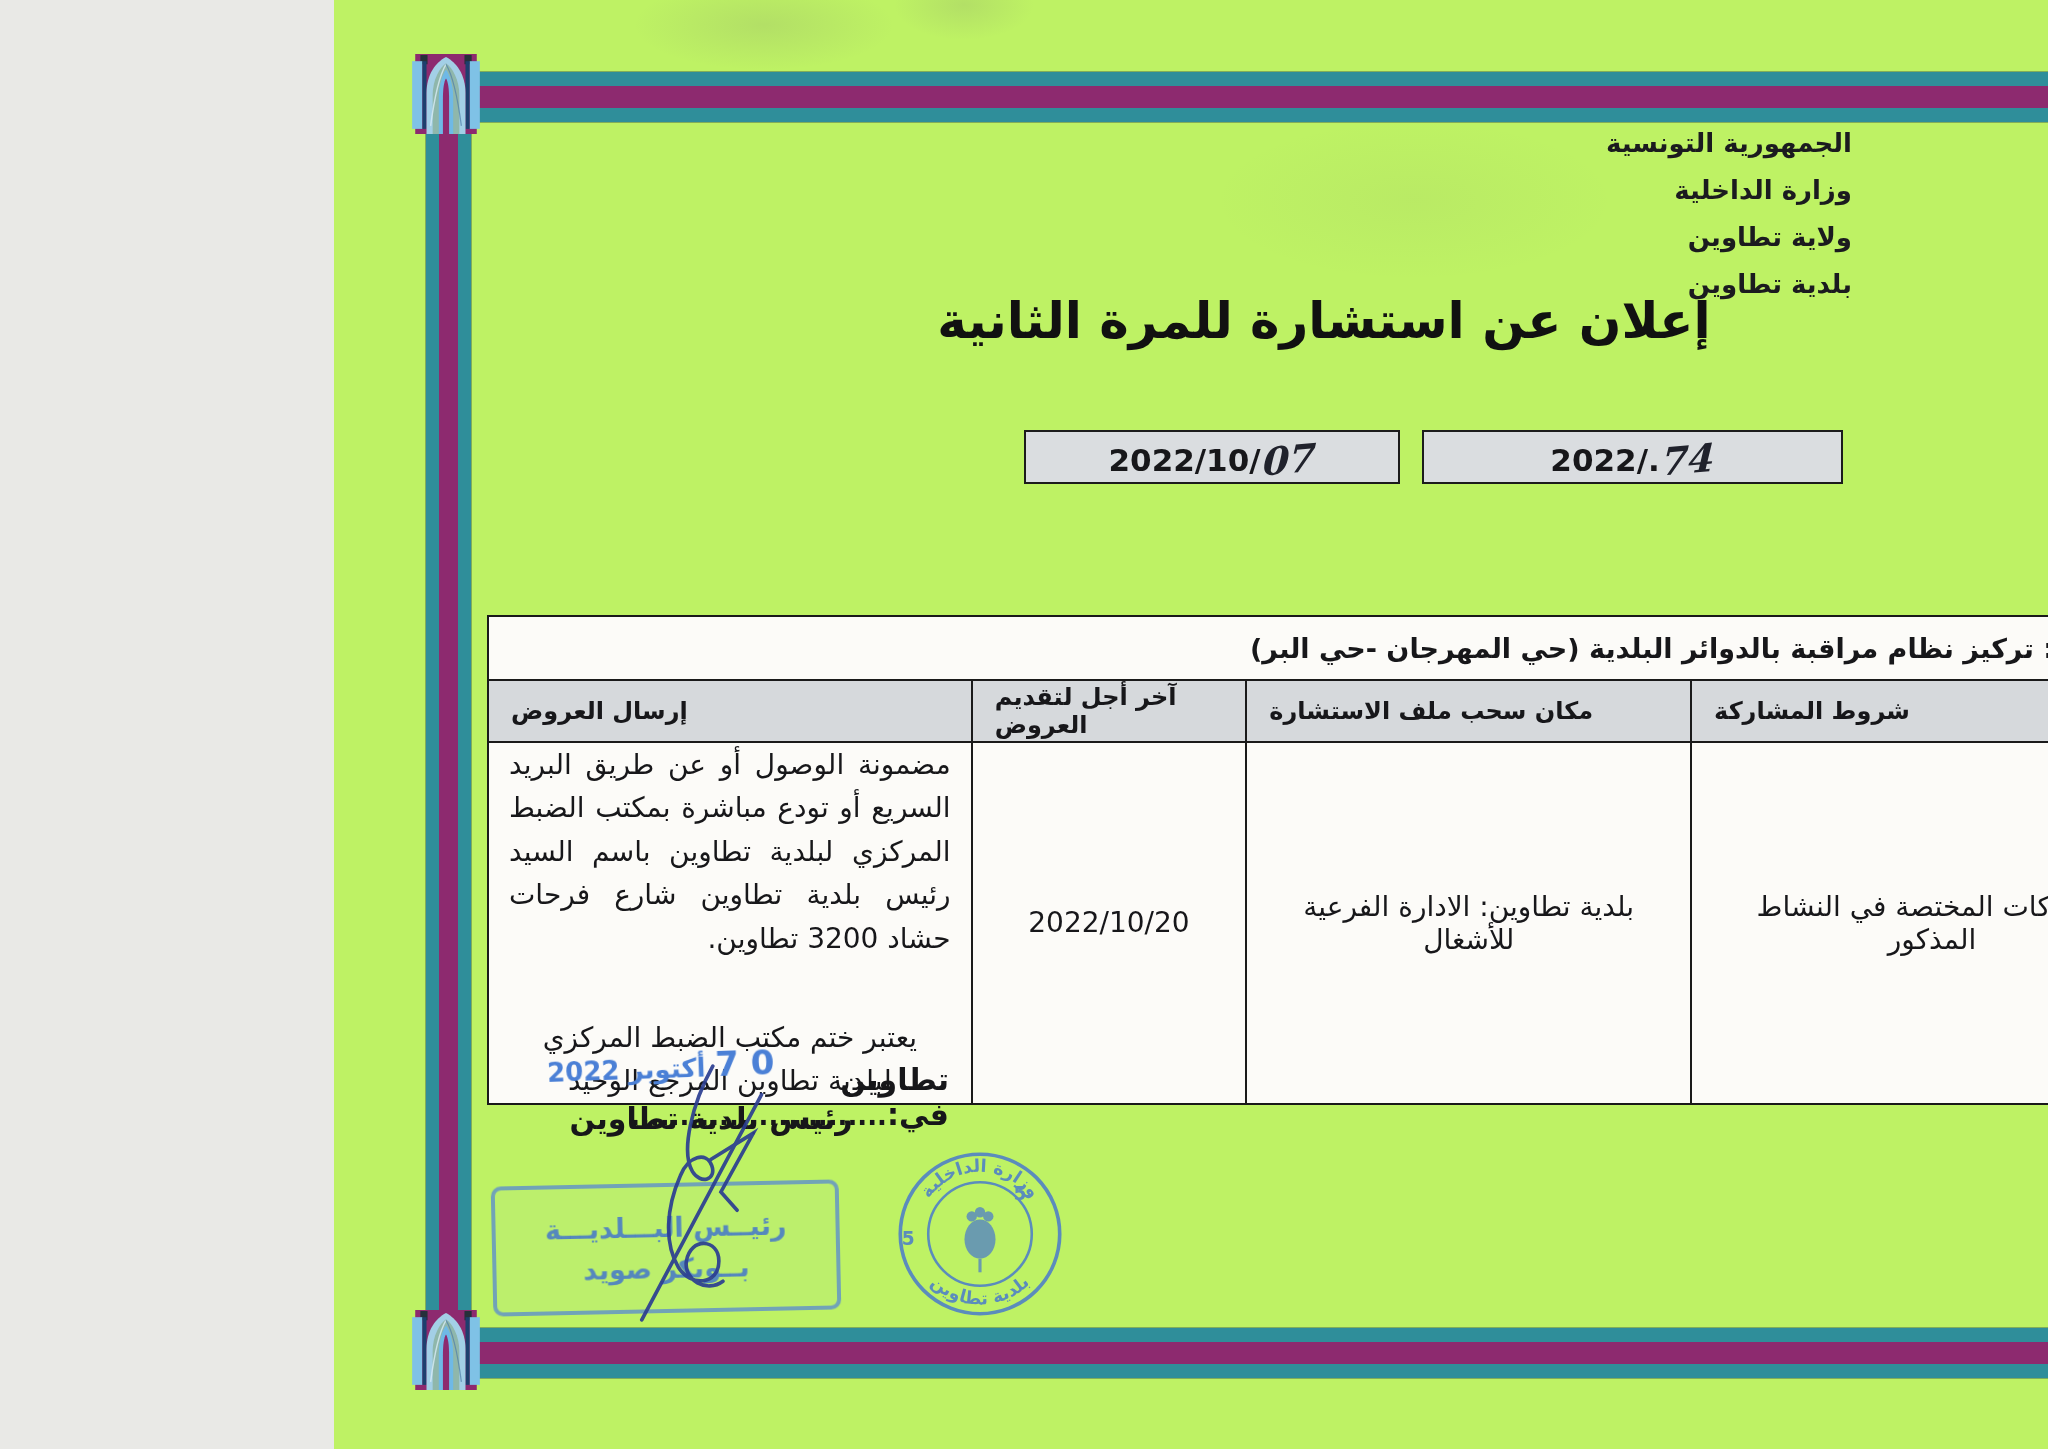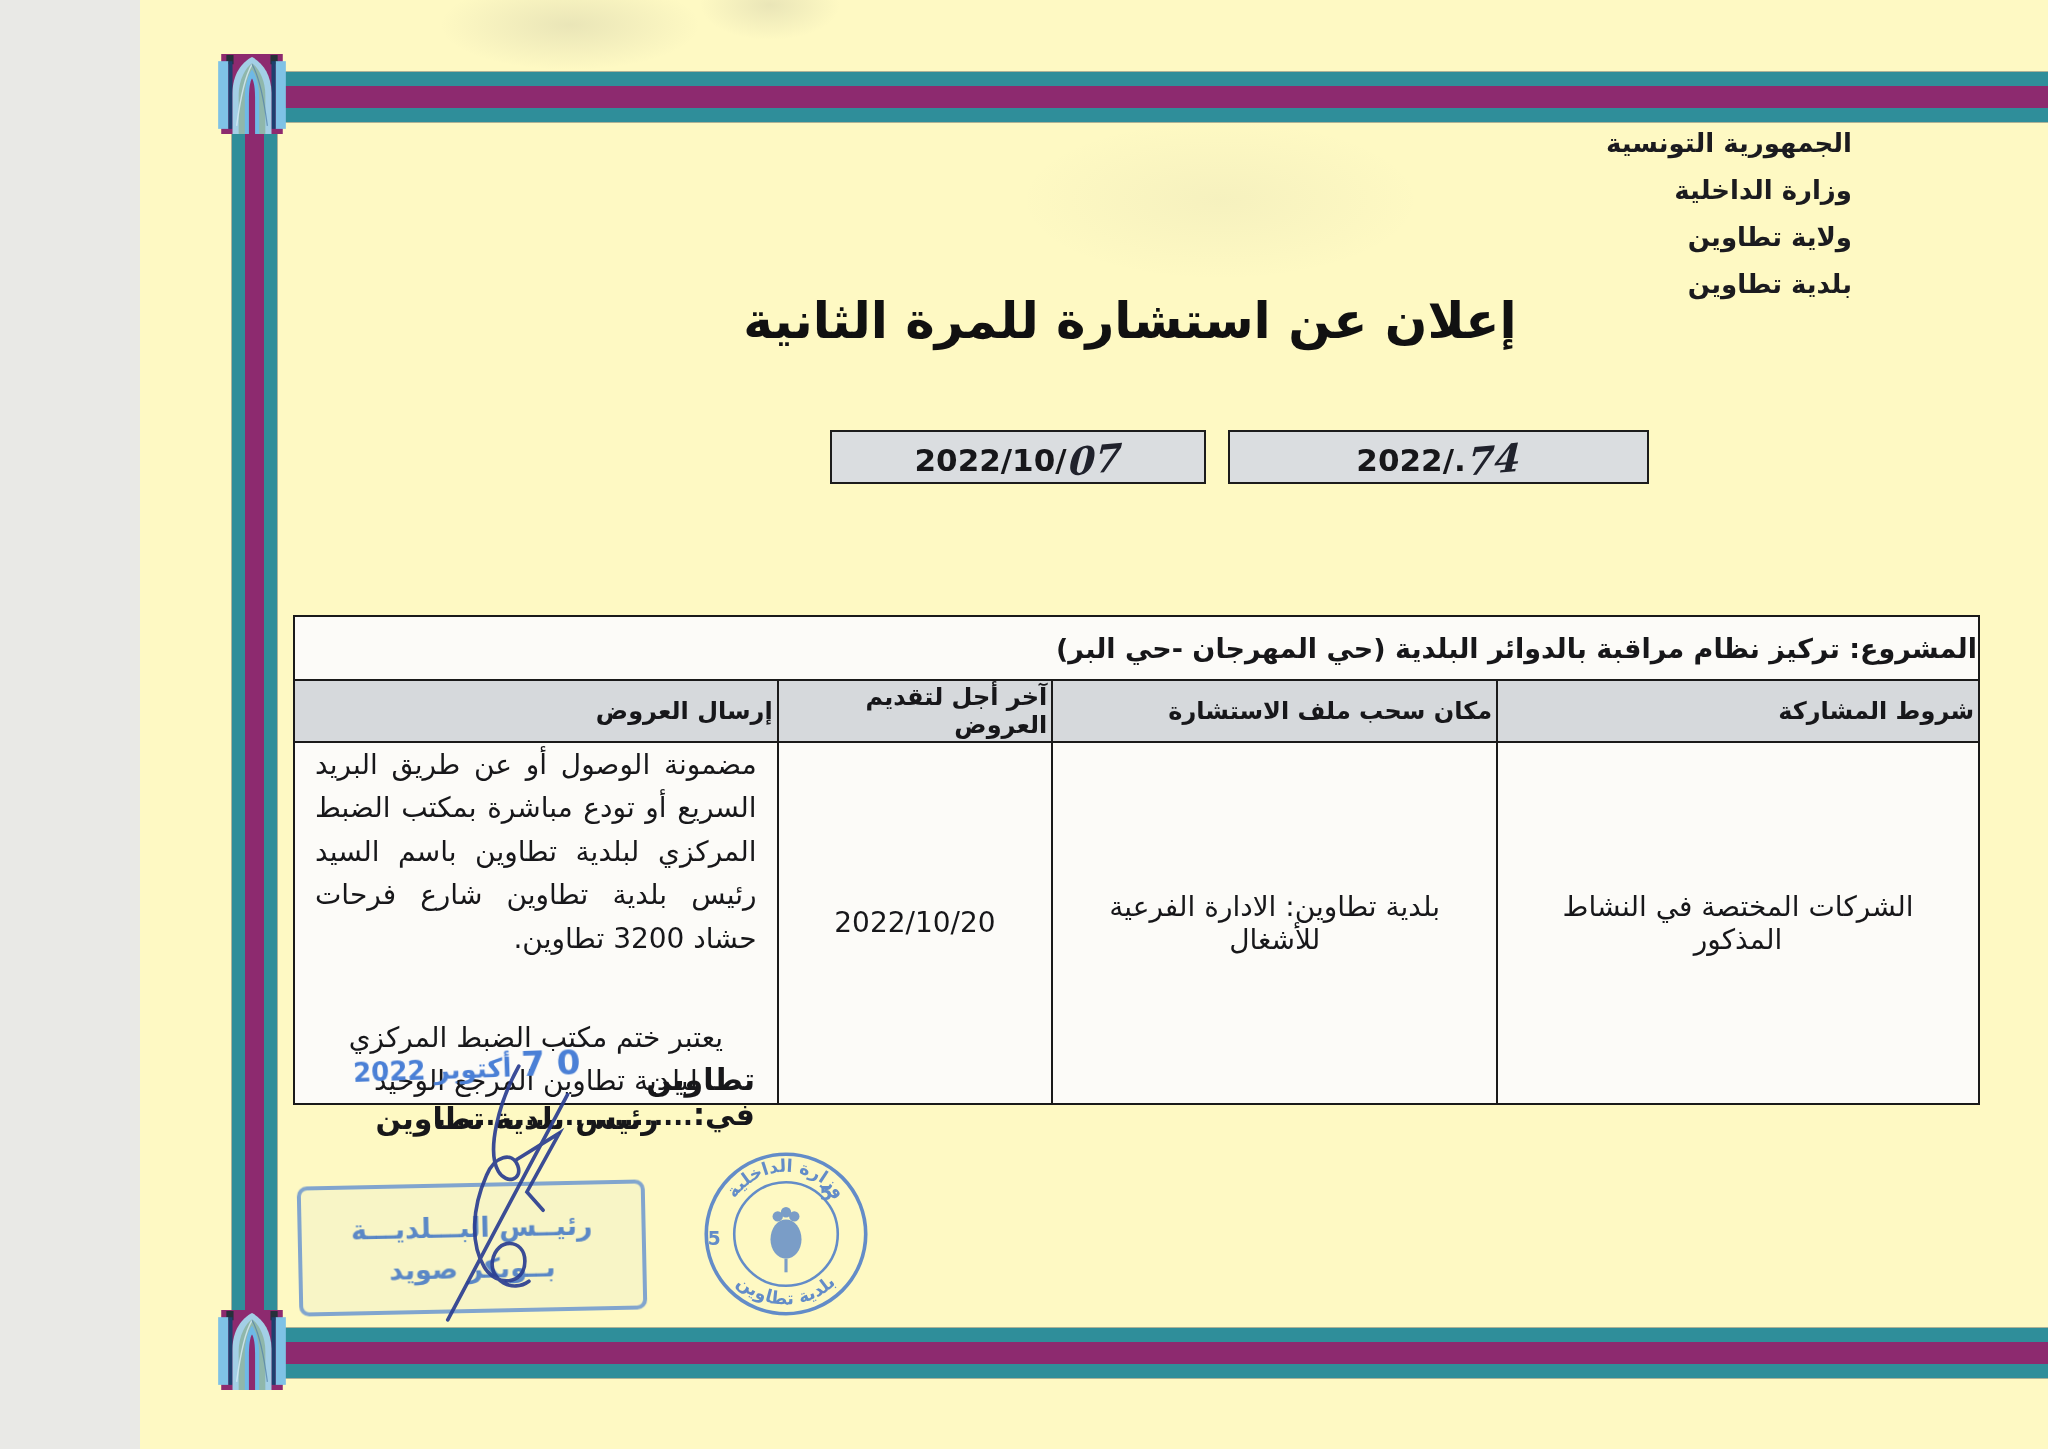--- a/index.html
+++ b/index.html
@@ -1,18 +1,18 @@
 <!DOCTYPE html>
 <html lang="ar" dir="rtl"><head>
 <meta charset="utf-8">
 <style>
   html,body{margin:0;padding:0;background:#e9e9e6;}
   .page{
-    position:relative;width:1908px;height:1449px;overflow:hidden;
-    background:#fef9c3;
+    position:relative;width:1714px;height:1449px;overflow:hidden;
+    background:#bef264;
     font-family:"DejaVu Sans","Liberation Sans",sans-serif;
     color:#17171a;
   }
   
   .band{position:absolute;z-index:1;}
   .band.h{background:linear-gradient(to bottom,#2f8e9a 0 28%,#8d2a6f 28% 72%,#2f8e9a 72% 100%);
           box-shadow:0 0 0 1px rgba(20,45,70,.35);}
   .band.v{background:linear-gradient(to left,#2f8e9a 0 28%,#8d2a6f 28% 72%,#2f8e9a 72% 100%);
           box-shadow:0 0 0 1px rgba(20,45,70,.35);}
   .band-top{left:145px;top:72px;width:1780px;height:50px;}
@@ -43,22 +43,22 @@
   .ltr{direction:ltr;unicode-bidi:isolate;}
   .hand{font-family:"DejaVu Serif","Liberation Serif",serif;font-style:italic;
         color:#20222c;display:inline-block;font-size:38px;
         transform:rotate(-5deg) skewX(-8deg);margin-left:2px;position:relative;top:2px;}
   
   .main-table{position:absolute;z-index:3;left:153px;top:615px;width:1687px;
               border-collapse:collapse;table-layout:fixed;direction:rtl;}
   .main-table td{border:2px solid #1a1a1a;}
   .main-table .project-row td{height:60px;font-weight:bold;
                               font-size:27px;background:#fcfbf8;}
-  .main-table .head-row td{height:36px;text-align:right;font-weight:bold;
-                           font-size:24px;background:#d6d9dc;padding:2px 4px;margin-top:31px;}
+  .main-table .head-row td{height:36px;text-align:left;font-weight:bold;
+                           font-size:24px;background:#d6d9dc;padding:2px 22px;margin-top:31px;}
   .main-table .body-row td{height:334px;font-size:28px;vertical-align:middle;
                            text-align:center;padding:8px 24px;background:#fcfbf8;}
   .main-table td.cell-submission{vertical-align:top;text-align:justify;padding:0 20px;}
   .cell-submission .p1{margin:0;line-height:1.55;}
   .cell-submission .p2{margin:56px 0 0 0;line-height:1.55;text-align:center;}
   
   .closing{position:absolute;z-index:3;left:195px;top:1062px;width:420px;
            font-weight:bold;font-size:30px;}
   .closing .dots{letter-spacing:2px;font-size:26px;}
   .stamp-date{position:absolute;z-index:4;left:18px;top:-16px;

